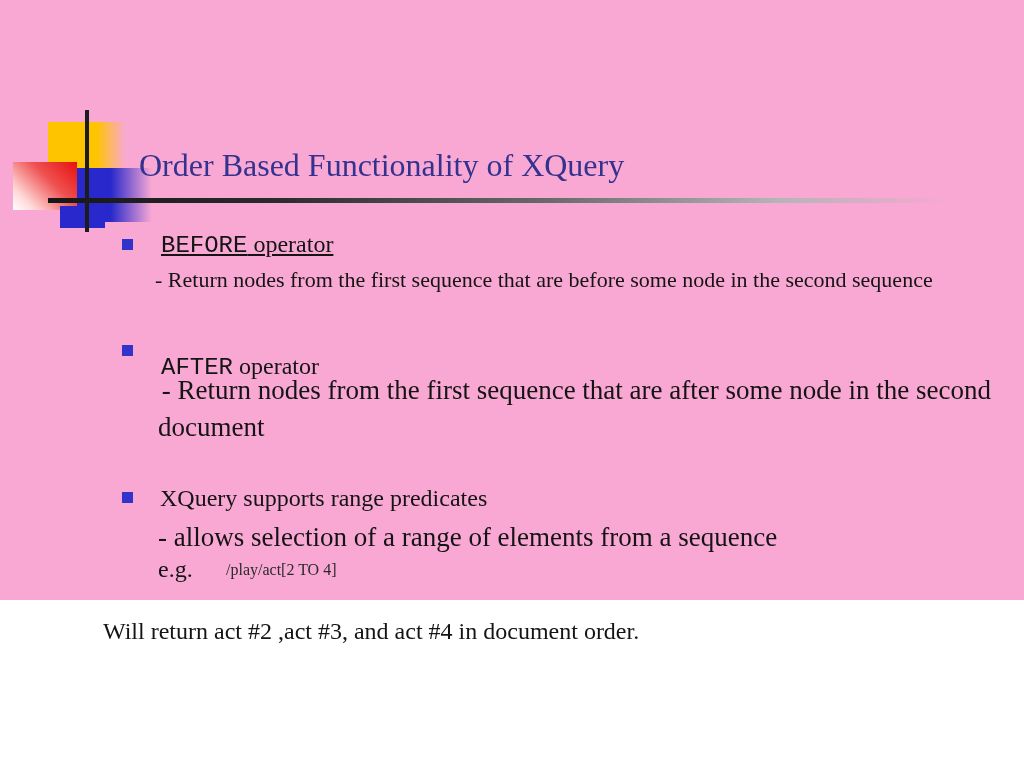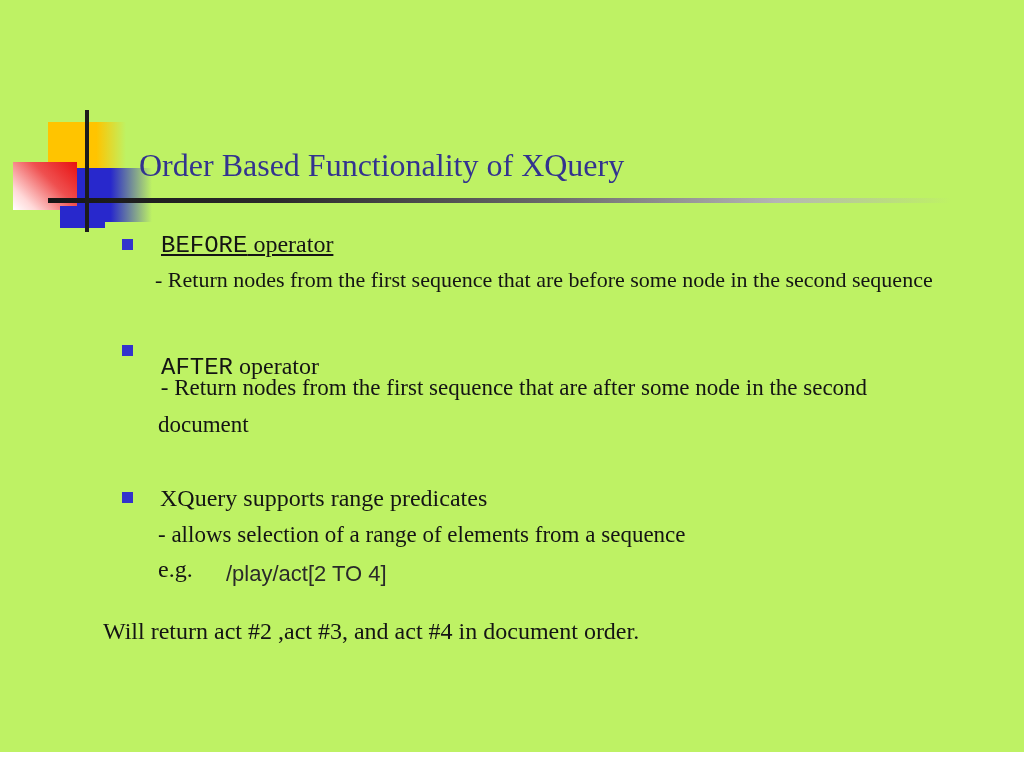--- a/index.html
+++ b/index.html
@@ -4,22 +4,22 @@
 <style>
   html, body { margin: 0; padding: 0; }
   body {
     width: 1024px; height: 768px;
     background: #ffffff;
     font-family: "Liberation Serif", serif;
     overflow: hidden;
   }
   .slide {
     position: relative;
-    width: 1024px; height: 752px;
-    background: #bef264;
+    width: 1024px; height: 600px;
+    background: #f9a8d4;
   }
   
   .sq { position: absolute; }
   .sq-yellow {
     left: 48px; top: 122px; width: 78px; height: 48px;
     background: linear-gradient(to right, #ffc400 0%, #ffc400 62%, rgba(255,196,0,0) 100%);
     z-index: 1;
   }
   .sq-red {
     left: 13px; top: 162px; width: 64px; height: 48px;
@@ -66,25 +66,25 @@
   }
   .bullet-sq {
     position: absolute;
     width: 11px; height: 11px;
     background: #3333cc;
   }
   .mono { font-family: "Liberation Mono", monospace; }
   .lvl1 { font-size: 24px; }
   .lvl1 .mono { font-size: 24px; }
   .sub-small { font-size: 22px; }
-  .sub-mid   { font-size: 23px; }
+  .sub-mid   { font-size: 27px; }
   .eg-code {
     position: absolute;
-    font-family: Liberation Sans, sans-serif;
-    font-size: 22px;
+    font-family: Liberation Serif, serif;
+    font-size: 16px;
     color: #2a2a2a;
     white-space: pre;
   }
 </style>
 </head>
 <body>
 
 <div class="slide">
 
   <div class="sq sq-yellow"></div>

